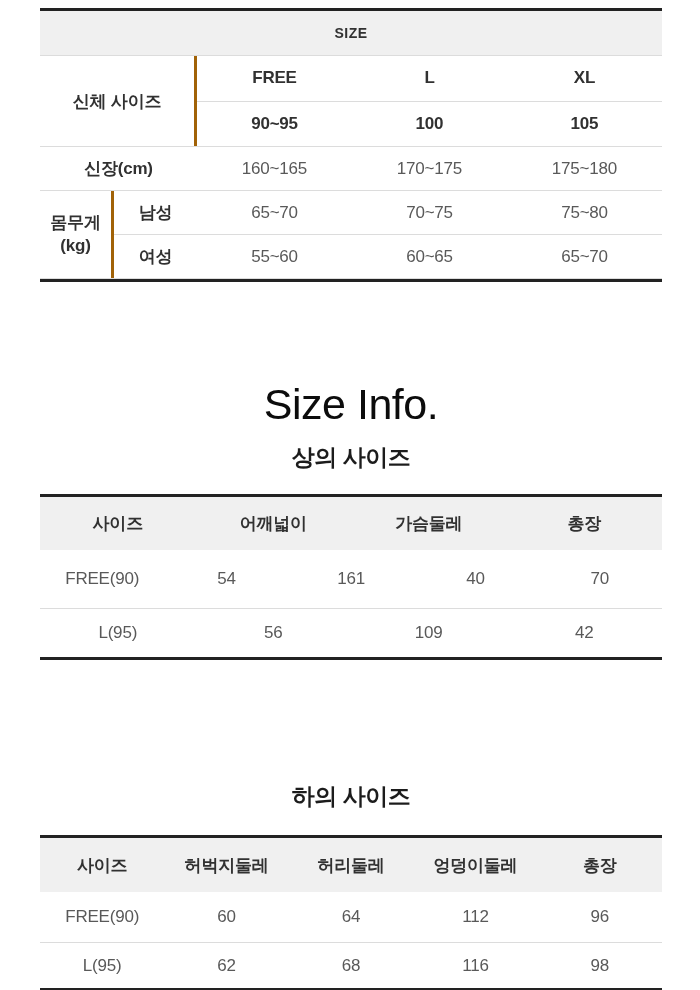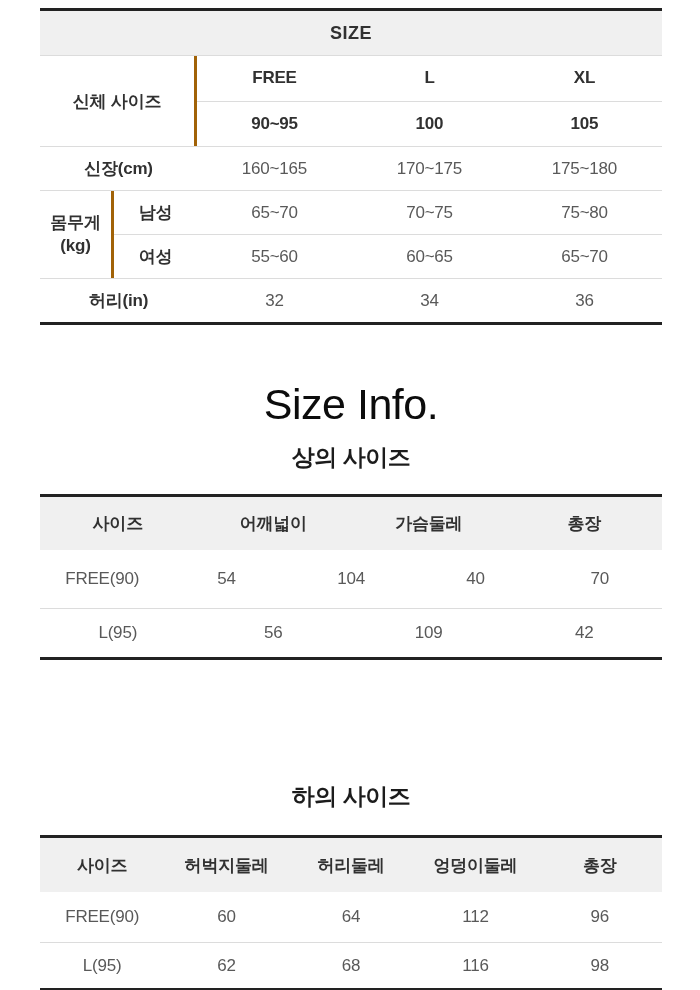--- a/index.html
+++ b/index.html
@@ -22,21 +22,21 @@
     display: flex; align-items: center; justify-content: center;
     font-size: 17px; color: #595959; letter-spacing: -0.2px;
   }
   .grow { flex: 1 1 0; }
   .strong { color: #313131; font-weight: 700; }
   .thin-bottom { border-bottom: 1px solid #dcdcdc; }
   .thin-right  { border-right: 3px solid #a16207; text-align: right; }
 
   
   .t1 { top: 8px; }
-  .t1-title { height: 45px; font-size: 18px; letter-spacing: 0.5px; }
+  .t1-title { height: 45px; font-size: 14px; letter-spacing: 0.5px; }
   .t1-span2 { display: flex; height: 91px; }
   .t1-span2 .labelcol { width: 157px; }
   .t1-span2 .rightcols { flex: 1 1 0; display: flex; flex-direction: column; }
   .t1-span2 .subrow { flex: 1 1 0; display: flex; }
   .t1-simple { display: flex; height: 44px; }
   .t1-simple .labelcol { width: 157px; }
   .t1-weight { display: flex; height: 88px; }
   .t1-weight .wcol { width: 74px; flex-direction: column; line-height: 1.35; }
   .t1-weight .rightcols { flex: 1 1 0; display: flex; flex-direction: column; }
   .t1-weight .subrow { flex: 1 1 0; display: flex; }
@@ -114,42 +114,36 @@
         </div>
         <div class="subrow">
           <div class="cell gcol strong">여성</div>
           <div class="cell grow">55~60</div>
           <div class="cell grow">60~65</div>
           <div class="cell grow">65~70</div>
         </div>
       </div>
     </div>
 
-    <div class="t1-simple" style="height:43px">
-      <div class="labelcol cell strong">허리(in)</div>
-      <div class="cell grow">32</div>
-      <div class="cell grow">34</div>
-      <div class="cell grow">36</div>
-    </div>
   </section>
 
   <h1 class="big-title">Size Info.</h1>
   <h2 class="sub-title top-tbl">상의 사이즈</h2>
 
   <section class="tbl t2">
     <div class="frow mhead grayrow">
       <div class="cell c5 strong">사이즈</div>
       <div class="cell c5 strong">어깨넓이</div>
       <div class="cell c5 strong">가슴둘레</div>
       <div class="cell c5 strong">총장</div>
     </div>
     <div class="frow mrow-a thin-bottom">
       <div class="cell c5">FREE(90)</div>
       <div class="cell c5">54</div>
-      <div class="cell c5">104</div>
+      <div class="cell c5">161</div>
       <div class="cell c5">40</div>
       <div class="cell c5">70</div>
     </div>
     <div class="frow mrow-b">
       <div class="cell c5">L(95)</div>
       <div class="cell c5">56</div>
       <div class="cell c5">109</div>
       <div class="cell c5">42</div>
     </div>
   </section>

